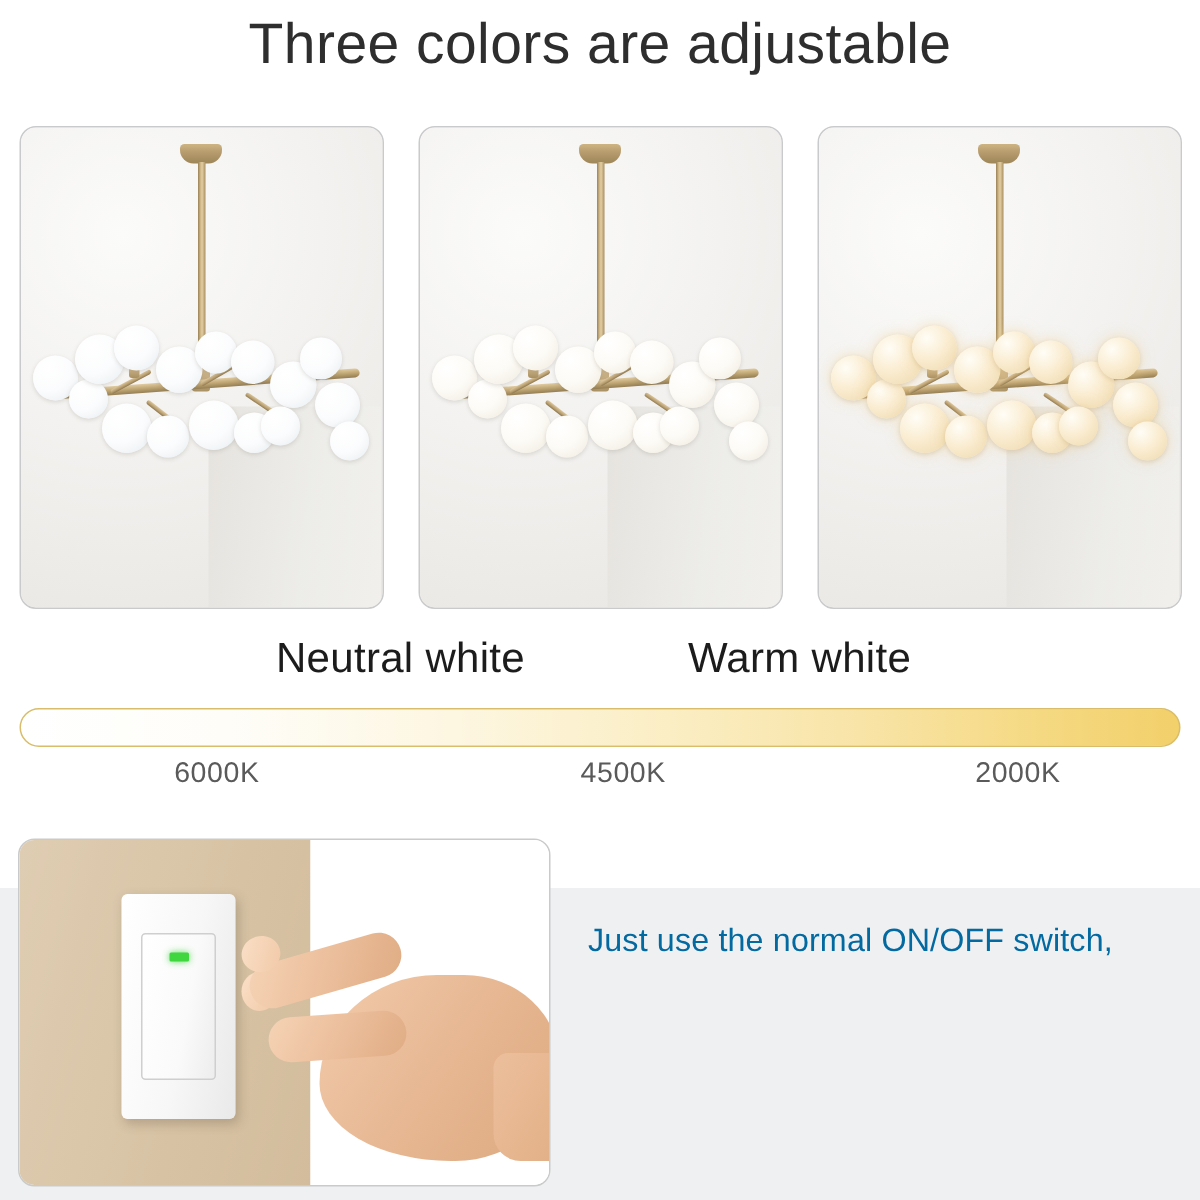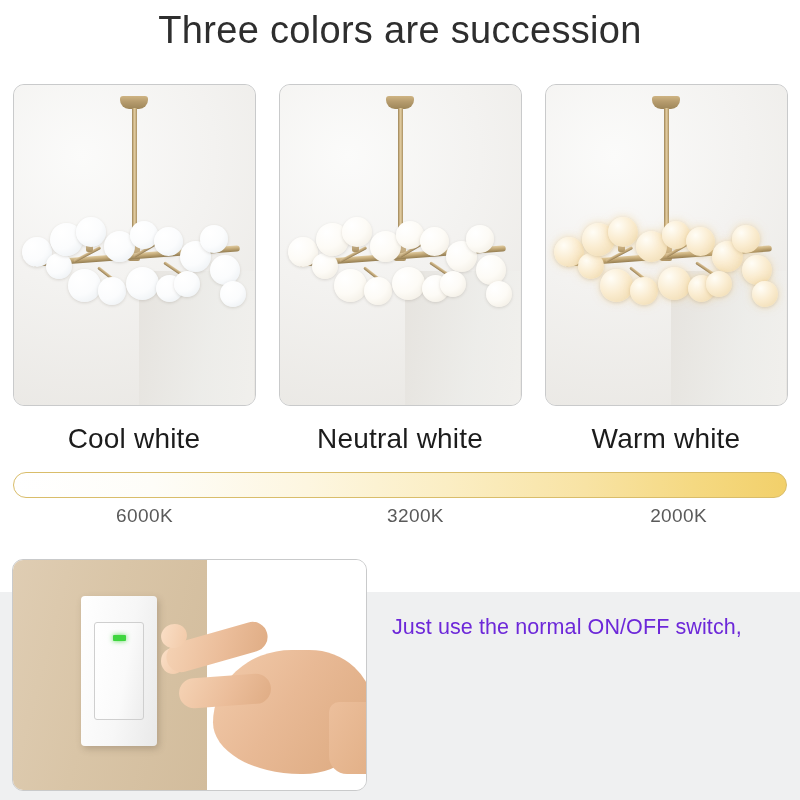--- a/index.html
+++ b/index.html
@@ -257,29 +257,29 @@
   }
 
   .desc{
     position:absolute;
     left:392px; top:612px;
     width:398px;
   }
   .desc-line{
     font-size:21.5px;
     line-height:31px;
-    color:#6d28d9;
+    color:#0369a1;
     letter-spacing:0.1px;
     white-space:nowrap;
   }
 </style>
 </head>
 <body>
 
-<div class="page-title">Three colors are succession</div>
+<div class="page-title">Three colors are adjustable</div>
 
 <div class="panel-row">
 
   <div class="panel cool">
     <div class="wall"></div>
     <div class="chand">
       <div class="ceiling-cap"></div>
       <div class="drop-rod"></div>
       <div class="hub"></div>
       <div class="main-bar"></div>
@@ -385,30 +385,29 @@
       <div class="globe" style="left:166px; top:156px; width:31px; height:31px;"></div>
       <div class="globe" style="left:160px; top:186px; width:26px; height:26px;"></div>
       <div class="globe" style="left:186px; top:140px; width:28px; height:28px;"></div>
       <div class="globe" style="left:196px; top:170px; width:30px; height:30px;"></div>
       <div class="globe" style="left:206px; top:196px; width:26px; height:26px;"></div>
     </div>
   </div>
 </div>
 
 <div class="caption-row">
-  <div class="caption">Cool white</div>
   <div class="caption">Neutral white</div>
   <div class="caption">Warm white</div>
 </div>
 
 <div class="kelvin-wrap">
   <div class="kelvin-bar"></div>
   <div class="kelvin-labels">
     <span class="kelvin-label" style="left:17%">6000K</span>
-    <span class="kelvin-label" style="left:52%">3200K</span>
+    <span class="kelvin-label" style="left:52%">4500K</span>
     <span class="kelvin-label" style="left:86%">2000K</span>
   </div>
 </div>
 
 <div class="gray-band"></div>
 
 <div class="switch-photo">
   <div class="wall-tan"></div>
   <div class="wall-white"></div>
 

